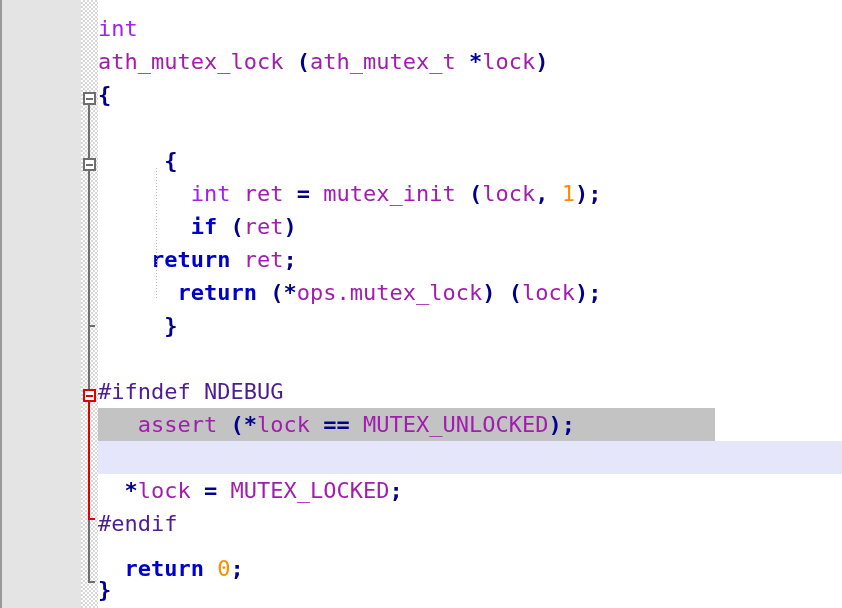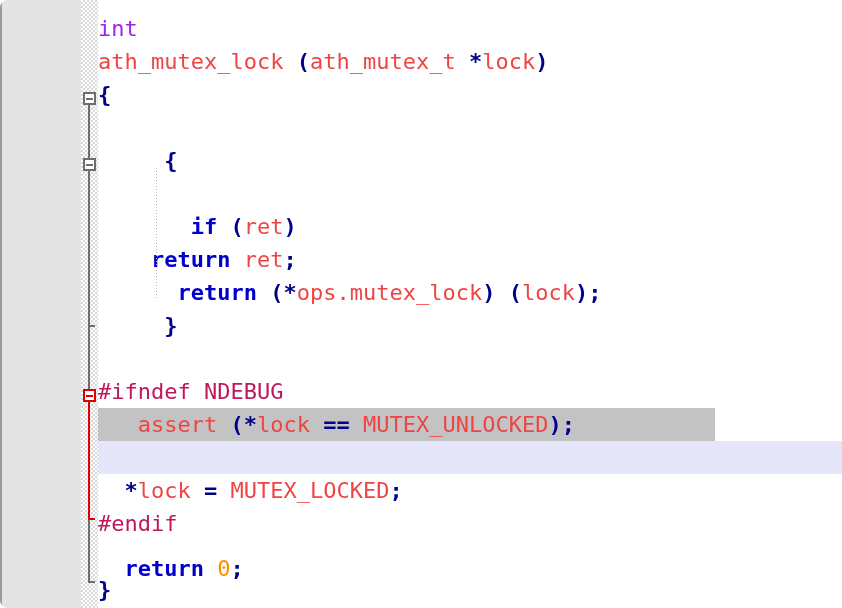--- a/index.html
+++ b/index.html
@@ -13,21 +13,20 @@
 
   #editor {
     position: relative;
     width: 842px;
     height: 608px;
     overflow: hidden;
     background: #ffffff;
     font-family: "DejaVu Sans Mono", "Liberation Mono", monospace;
     font-size: 22px;
     line-height: 33px;
-    border-radius: 8px;
     -webkit-font-smoothing: none;
   }
 
   
   .gutter {
     position: absolute;
     left: 0;
     top: 0;
     width: 81px;
     height: 608px;
@@ -101,22 +100,22 @@
   }
   .hl-selection { background: #c3c3c3; }
   .hl-currentline { background: #e6e6fa; }
 
   
   .t-type   { color: #a020f0; }
   .t-kw     { color: #0000cd; font-weight: bold; }
   .t-op     { color: #00008b; font-weight: bold; }
   .t-punct  { color: #00008b; font-weight: bold; }
   .t-num    { color: #ff8c00; }
-  .t-pre    { color: #be185d; }
-  .t-id     { color: #ef4444; }
+  .t-pre    { color: #4c1d95; }
+  .t-id     { color: #a21caf; }
 
   
   .fold-line {
     position: absolute;
     width: 2px;
     z-index: 5;
   }
   .fold-line.gray { background: #6e6e6e; }
   .fold-line.red  { background: #e00000; }
 
@@ -222,20 +221,21 @@
 
     <div class="code" style="top:12px;"><span class="t-type">int</span></div>
 
     <div class="code" style="top:45px;"><span class="t-id">ath_mutex_lock </span><span class="t-punct">(</span><span class="t-id">ath_mutex_t </span><span class="t-op">*</span><span class="t-id">lock</span><span class="t-punct">)</span></div>
 
     <div class="code" style="top:78px;"><span class="t-punct">{</span></div>
 
 
     <div class="code" style="top:144px;"><span class="t-id">     </span><span class="t-punct">{</span></div>
 
+    <div class="code" style="top:177px;"><span class="t-id">       </span><span class="t-type">int</span><span class="t-id"> ret </span><span class="t-op">=</span><span class="t-id"> mutex_init </span><span class="t-punct">(</span><span class="t-id">lock</span><span class="t-punct">,</span><span class="t-id"> </span><span class="t-num">1</span><span class="t-punct">);</span></div>
 
     <div class="code" style="top:210px;"><span class="t-id">       </span><span class="t-kw">if</span><span class="t-id"> </span><span class="t-punct">(</span><span class="t-id">ret</span><span class="t-punct">)</span></div>
 
     <div class="code" style="top:243px;"><span class="t-id">    </span><span class="t-kw">return</span><span class="t-id"> ret</span><span class="t-punct">;</span></div>
 
     <div class="code" style="top:276px;"><span class="t-id">      </span><span class="t-kw">return</span><span class="t-id"> </span><span class="t-punct">(</span><span class="t-op">*</span><span class="t-id">ops</span><span class="t-id">.</span><span class="t-id">mutex_lock</span><span class="t-punct">)</span><span class="t-id"> </span><span class="t-punct">(</span><span class="t-id">lock</span><span class="t-punct">);</span></div>
 
     <div class="code" style="top:309px;"><span class="t-id">     </span><span class="t-punct">}</span></div>
 
     <div class="code" style="top:342px;"></div>

